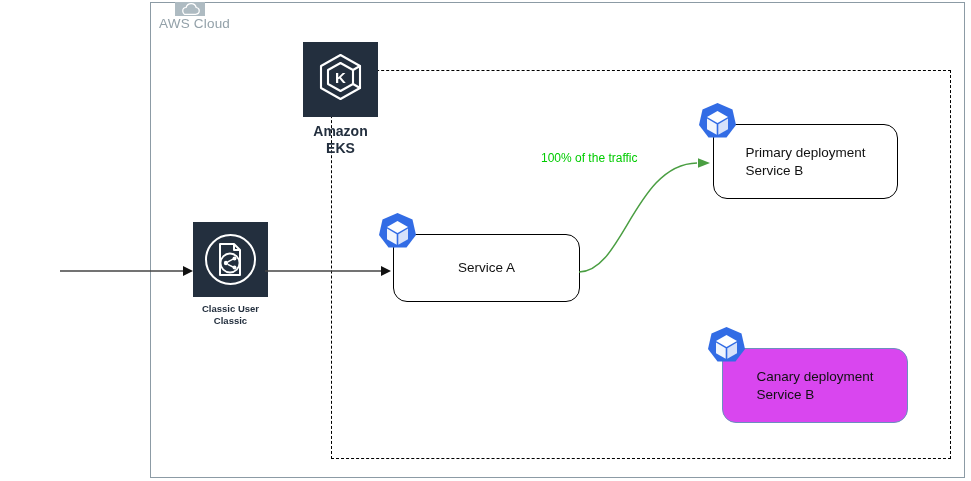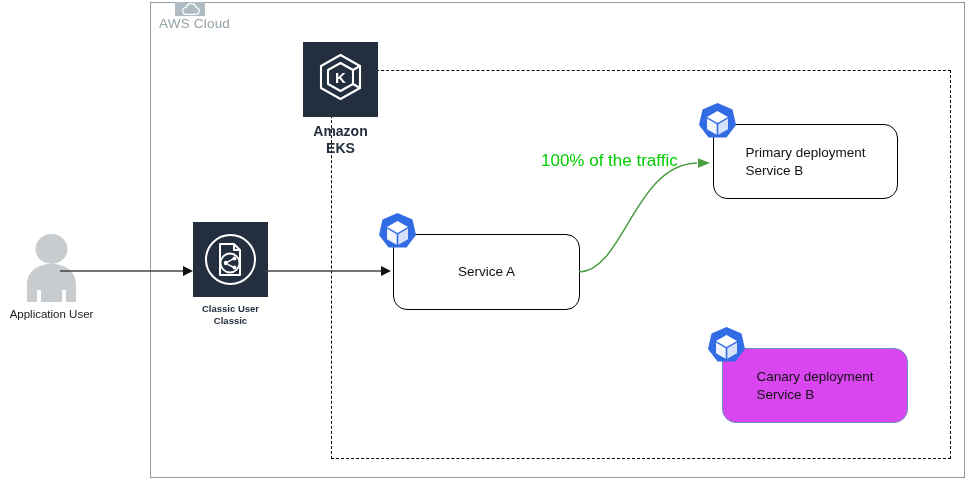--- a/index.html
+++ b/index.html
@@ -128,21 +128,21 @@
     align-items: center;
     justify-content: center;
     font-size: 13.5px;
     color: #111111;
     line-height: 1.32;
   }
   #service-a-box {
     left: 393px;
     top: 234px;
     width: 187px;
-    height: 76px;
+    height: 68px;
     border: 1.7px solid #000000;
     background: #ffffff;
   }
   #primary-deployment-box {
     left: 713px;
     top: 124px;
     width: 185px;
     height: 75px;
     border: 1.7px solid #000000;
     background: #ffffff;
@@ -164,21 +164,21 @@
   #k8s-badge-canary         { left: 703px; top: 325px; }
 
   
   #arrow-user-to-lb   { left: 60px;  top: 255px; }
   #arrow-lb-to-svca   { left: 265px; top: 255px; }
   #arrow-svca-to-primary { left: 575px; top: 130px; }
 
   #traffic-label {
     left: 541px;
     top: 151px;
-    font-size: 17px;
+    font-size: 12px;
     color: #00CC00;
     white-space: nowrap;
     font-weight: normal;
   }
 </style>
 </head>
 <body>
 
 <div id="canvas">
 
@@ -222,27 +222,20 @@
         <circle cx="41.5" cy="45.5" r="2.0" fill="#ffffff"></circle>
         <path d="M34.8 39.8 L40 37.2 M34.8 42.4 L40 45" stroke="#ffffff" stroke-width="1.5"></path>
       </svg>
     </div>
     <div id="clb-label">
       <span>Classic User</span><br>
       <span>Classic</span>
     </div>
   </div>
 
-  <div class="abs" id="app-user-node">
-    <svg width="93" height="72" viewBox="0 0 93 72" aria-hidden="true">
-      <ellipse cx="46.5" cy="19" rx="16" ry="15" fill="#C9CCCE"></ellipse>
-      <path d="M22 72 V54 c0-12 10-20 24.5-20 S71 42 71 54 V72 h-10 V60 h-4 v12 H36 V60 h-4 v12 z" fill="#C9CCCE"></path>
-    </svg>
-    <div id="app-user-label">Application User</div>
-  </div>
 
   <div class="abs svc-box" id="service-a-box">
     <span>Service A</span>
   </div>
   <svg class="abs k8s-badge" id="k8s-badge-service-a" viewBox="0 0 47 47" aria-hidden="true">
     <polygon points="23.5,2 38.5,8.5 42,24 32.5,36.5 14.5,36.5 5,24 8.5,8.5" fill="#326CE5"></polygon>
     <g fill="#ffffff">
       <polygon points="23.5,10 34,16 23.5,22 13,16"></polygon>
       <polygon points="13,17.6 22.7,23.2 22.7,33.8 13,28.2" opacity="0.93"></polygon>
       <polygon points="34,17.6 24.3,23.2 24.3,33.8 34,28.2" opacity="0.8"></polygon>

